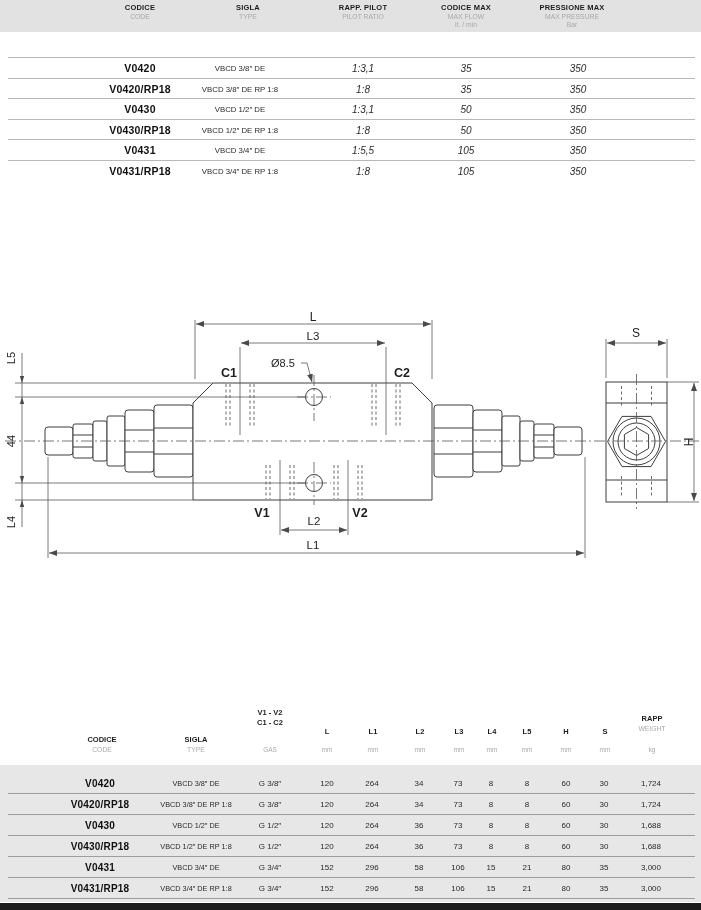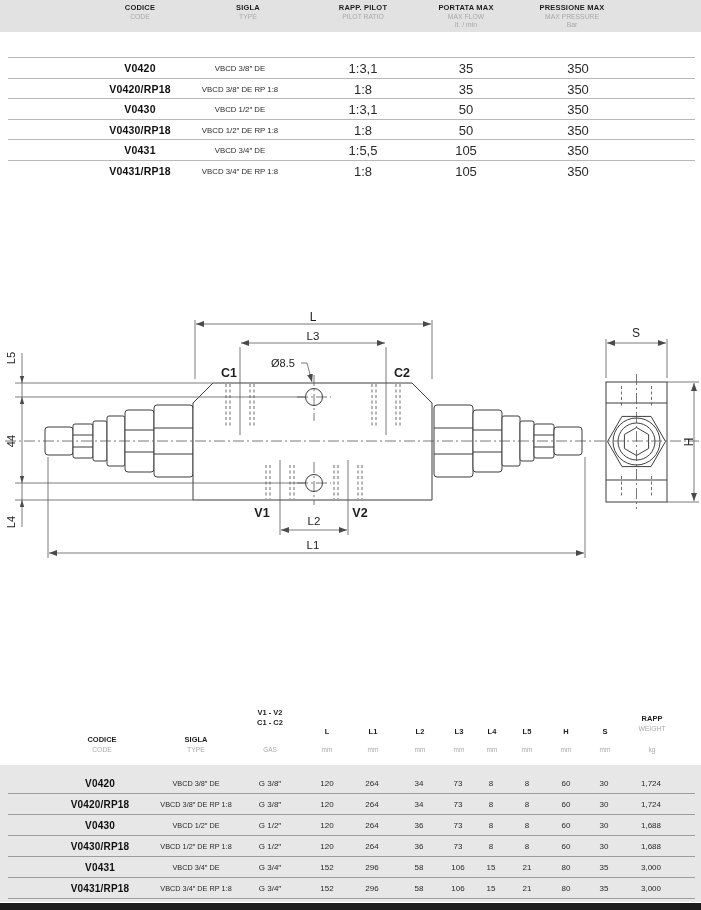--- a/index.html
+++ b/index.html
@@ -10,21 +10,21 @@
   .band-top{position:absolute;top:0;left:0;width:701px;height:32px;background:#e2e2e2;}
   .th{position:absolute;top:4px;transform:translateX(-50%);text-align:center;line-height:8.5px;white-space:nowrap;}
   .th-it{font-size:7.5px;font-weight:700;color:#1c1c1c;letter-spacing:.2px;}
   .th-en,.th-unit{font-size:6.8px;color:#a9a9a9;}
 
   
   .srow{position:absolute;left:8px;width:687px;height:20px;border-top:1px solid #b8b8b8;}
   .sc{position:absolute;top:50%;transform:translate(-50%,-50%);white-space:nowrap;}
   .sc.code{font-weight:700;font-size:10.5px;color:#101010;letter-spacing:.2px;}
   .sc.t{font-size:7.8px;color:#2a2a2a;}
-  .sc.v{font-size:13px;color:#2a2a2a;}
+  .sc.v{font-size:10px;color:#2a2a2a;font-style:italic;}
 
   
   .drawing{position:absolute;top:295px;left:0;}
   .drawing text{font-family:"Liberation Sans",sans-serif;fill:#1d1d1d;}
 
   
   .bh{position:absolute;transform:translateX(-50%);text-align:center;line-height:10px;white-space:nowrap;}
   .bh-it{font-size:7.5px;font-weight:700;color:#1c1c1c;}
   .bh-en{font-size:6.8px;color:#a9a9a9;}
   .bh-letter{font-size:7.5px;font-weight:700;color:#1c1c1c;}
@@ -52,21 +52,21 @@
     </div>
     <div class="th" style="left:248px">
       <div class="th-it">SIGLA</div>
       <div class="th-en">TYPE</div>
     </div>
     <div class="th" style="left:363px">
       <div class="th-it">RAPP. PILOT</div>
       <div class="th-en">PILOT RATIO</div>
     </div>
     <div class="th" style="left:466px">
-      <div class="th-it">PORTATA MAX</div>
+      <div class="th-it">CODICE MAX</div>
       <div class="th-en">MAX FLOW</div>
       <div class="th-unit">lt. / min</div>
     </div>
     <div class="th" style="left:572px">
       <div class="th-it">PRESSIONE MAX</div>
       <div class="th-en">MAX PRESSURE</div>
       <div class="th-unit">Bar</div>
     </div>
   </div>
 

